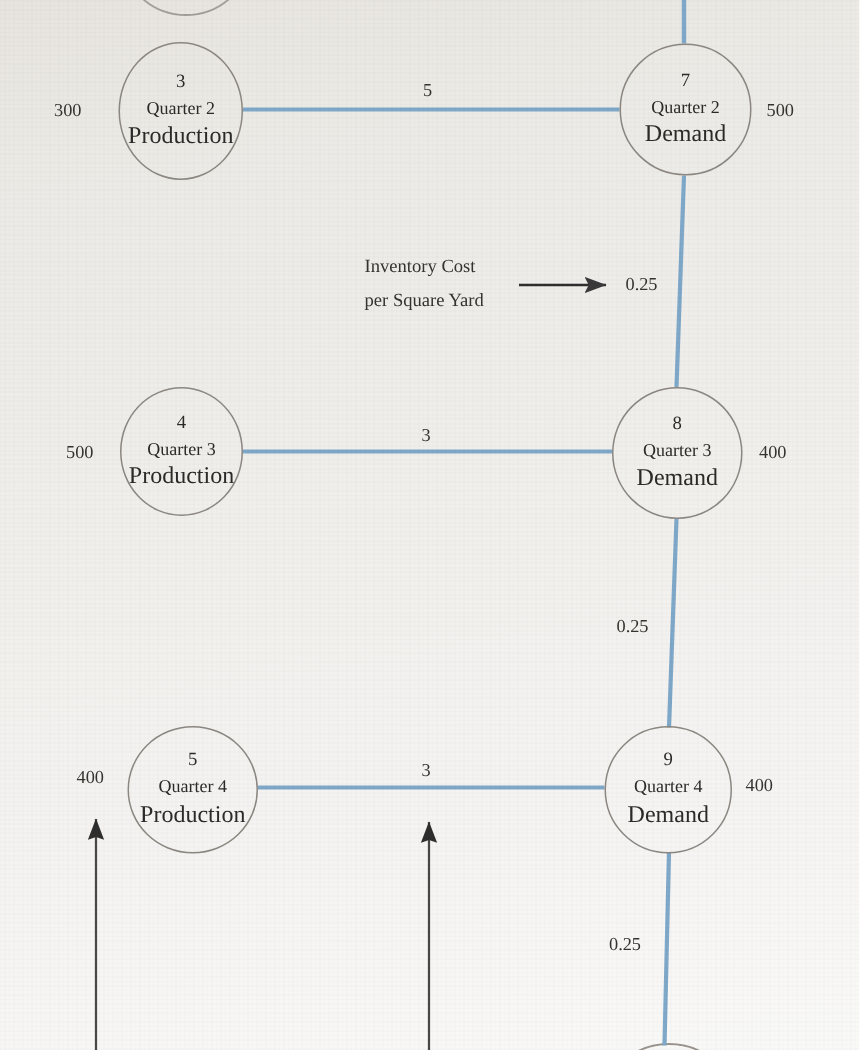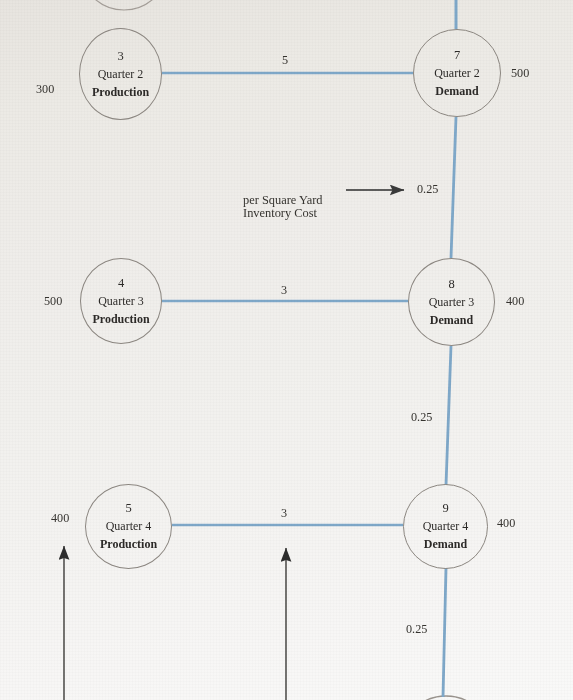--- a/index.html
+++ b/index.html
@@ -60,24 +60,23 @@
     line-height: 1.05;
     margin-bottom: 5px;
   }
   .node .n-l1 {
     font-size: 12px;
     line-height: 1.05;
     margin-bottom: 5px;
     white-space: nowrap;
   }
   .node .n-l2 {
-    font-size: 12px;
+    font-size: 16px;
     line-height: 1.05;
     white-space: nowrap;
-    font-weight: bold;
   }
   .edge-label, .supply-label, .cost-label, .annot-line {
     position: absolute;
     font-size: 12.2px;
     color: #35332f;
     white-space: nowrap;
     z-index: 4;
   }
   .annot-line { font-size: 12.4px; }
 </style>
@@ -149,33 +148,33 @@
     <div class="n-l1">Quarter 4</div>
     <div class="n-l2">Production</div>
   </div>
 
   <div class="node" style="left:403px; top:484px; width:85px; height:85px;">
     <div class="n-id">9</div>
     <div class="n-l1">Quarter 4</div>
     <div class="n-l2">Demand</div>
   </div>
 
-  <div class="supply-label" style="left:36px; top:82px;">300</div>
+  <div class="supply-label" style="left:36px; top:66px;">300</div>
   <div class="supply-label" style="left:511px; top:66px;">500</div>
 
   <div class="supply-label" style="left:44px; top:294px;">500</div>
   <div class="supply-label" style="left:506px; top:294px;">400</div>
 
   <div class="supply-label" style="left:51px; top:511px;">400</div>
   <div class="supply-label" style="left:497px; top:516px;">400</div>
 
   <div class="edge-label" style="left:282px; top:53px;">5</div>
   <div class="edge-label" style="left:281px; top:283px;">3</div>
   <div class="edge-label" style="left:281px; top:506px;">3</div>
 
   <div class="cost-label" style="left:411px; top:410px;">0.25</div>
   <div class="cost-label" style="left:406px; top:622px;">0.25</div>
 
-  <div class="annot-line" style="left:243px; top:170px;margin-top:36px;">Inventory Cost</div>
+  <div class="annot-line" style="left:243px; top:170px;">Inventory Cost</div>
   <div class="annot-line" style="left:243px; top:193px;">per Square Yard</div>
   <div class="cost-label" style="left:417px; top:182px;">0.25</div>
 
 </div>
 
 </body></html>

